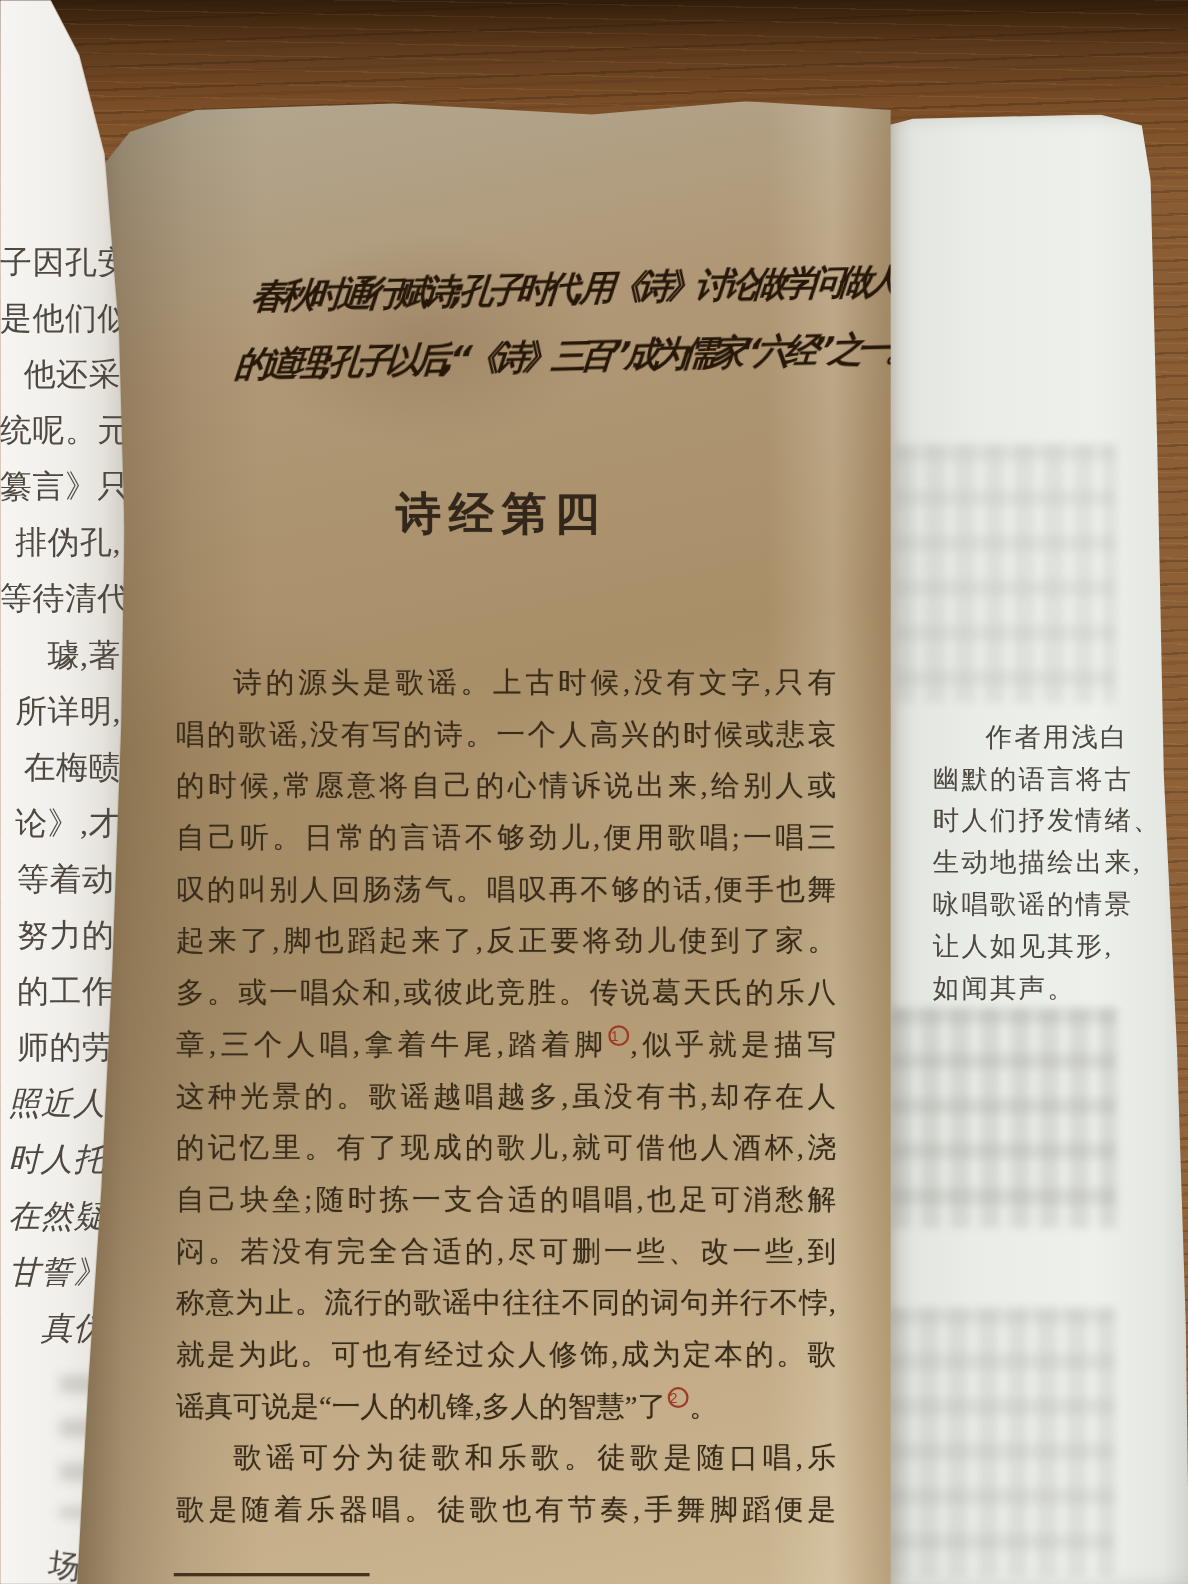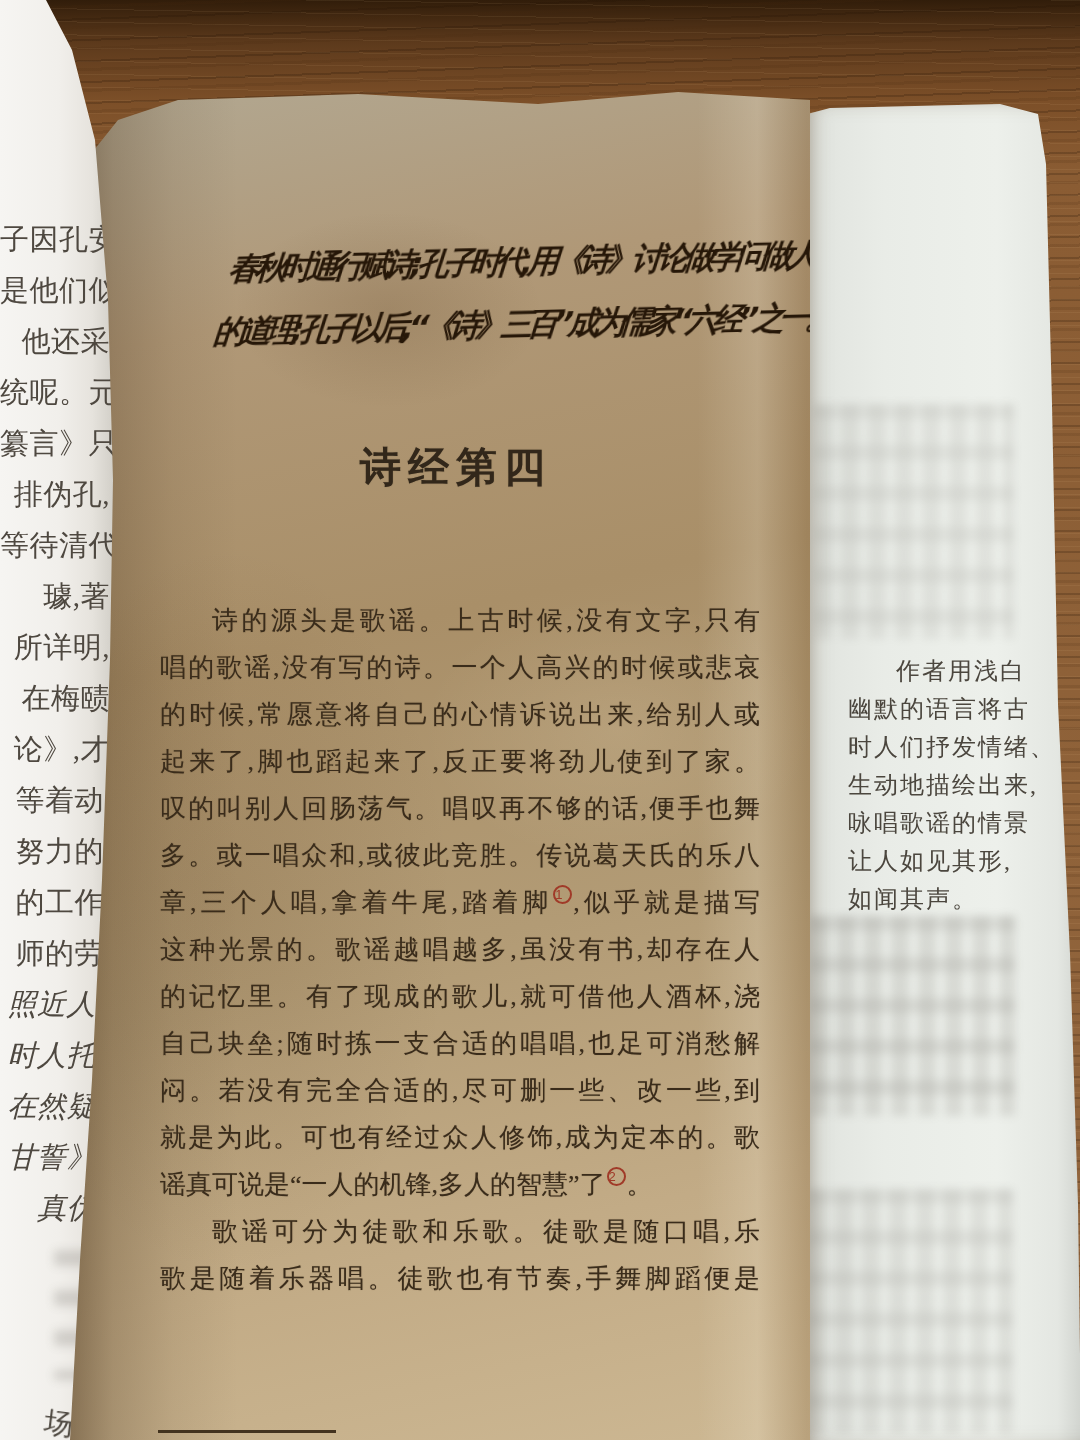--- a/index.html
+++ b/index.html
@@ -134,28 +134,30 @@
     <div class="hw1">春秋时通行赋诗;孔子时代,用《诗》讨论做学问做人</div>
     <div class="hw2">的道理;孔子以后,“《诗》三百”成为儒家“六经”之一。</div>
   </div>
 
   <div class="page-title">诗经第四</div>
 
   <div class="body-text">
     <div class="bline indent">诗的源头是歌谣。上古时候,没有文字,只有</div>
     <div class="bline">唱的歌谣,没有写的诗。一个人高兴的时候或悲哀</div>
     <div class="bline">的时候,常愿意将自己的心情诉说出来,给别人或</div>
+    <div class="bline">自己听。日常的言语不够劲儿,便用歌唱;一唱三</div>
+    <div class="bline">叹的叫别人回肠荡气。唱叹再不够的话,便手也舞</div>
     <div class="bline">起来了,脚也蹈起来了,反正要将劲儿使到了家。</div>
-    <div class="bline">叹的叫别人回肠荡气。唱叹再不够的话,便手也舞</div>
     <div class="bline">多。或一唱众和,或彼此竞胜。传说葛天氏的乐八</div>
     <div class="bline"><span>章,三个人唱,拿着牛尾,踏着脚</span><span class="fnmark">1</span><span>,似乎就是描写</span></div>
     <div class="bline">这种光景的。歌谣越唱越多,虽没有书,却存在人</div>
     <div class="bline">的记忆里。有了现成的歌儿,就可借他人酒杯,浇</div>
     <div class="bline">自己块垒;随时拣一支合适的唱唱,也足可消愁解</div>
     <div class="bline">闷。若没有完全合适的,尽可删一些、改一些,到</div>
+    <div class="bline">称意为止。流行的歌谣中往往不同的词句并行不悖,</div>
     <div class="bline">就是为此。可也有经过众人修饰,成为定本的。歌</div>
     <div class="bline para-end"><span>谣真可说是“一人的机锋,多人的智慧”了</span><span class="fnmark">2</span><span>。</span></div>
     <div class="bline indent">歌谣可分为徒歌和乐歌。徒歌是随口唱,乐</div>
     <div class="bline">歌是随着乐器唱。徒歌也有节奏,手舞脚蹈便是</div>
   </div>
 
   <div class="footnote-rule"></div>
 </div>
 
 <div class="right-page">

